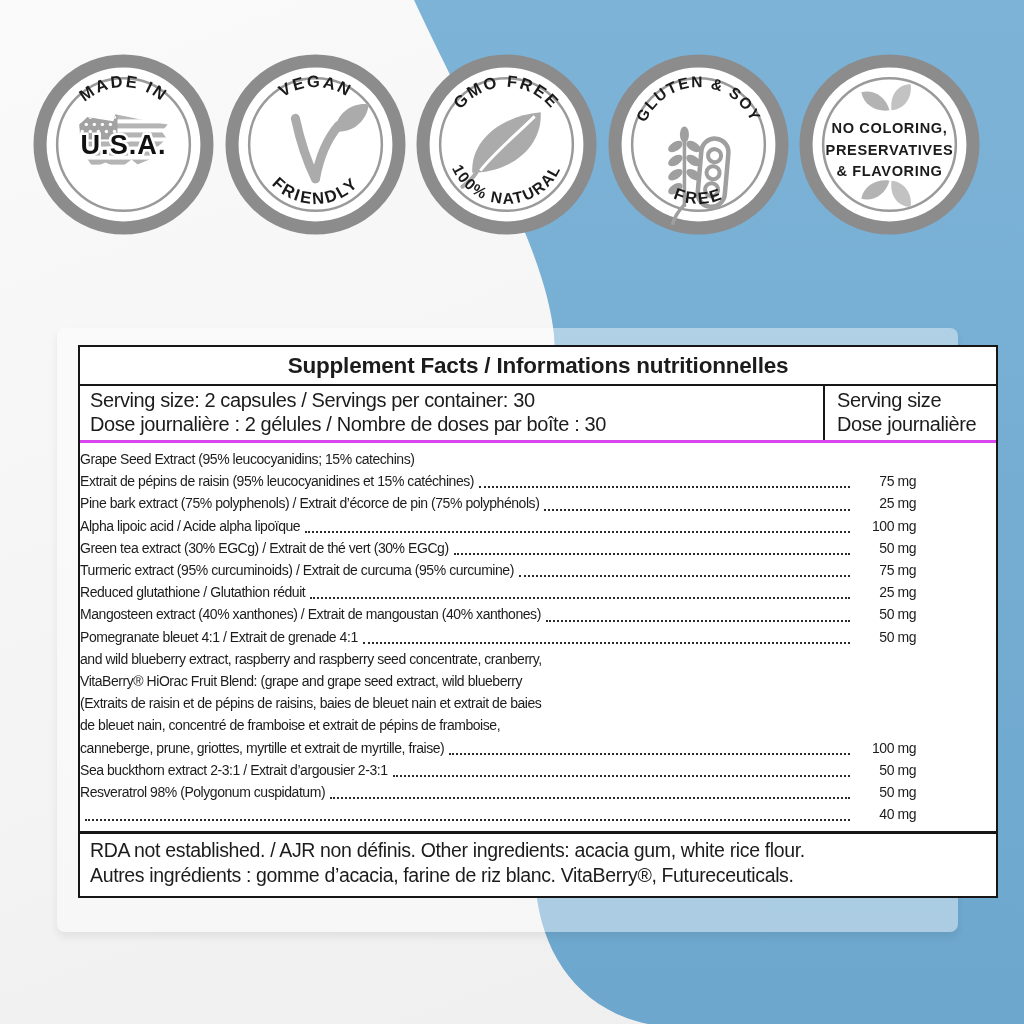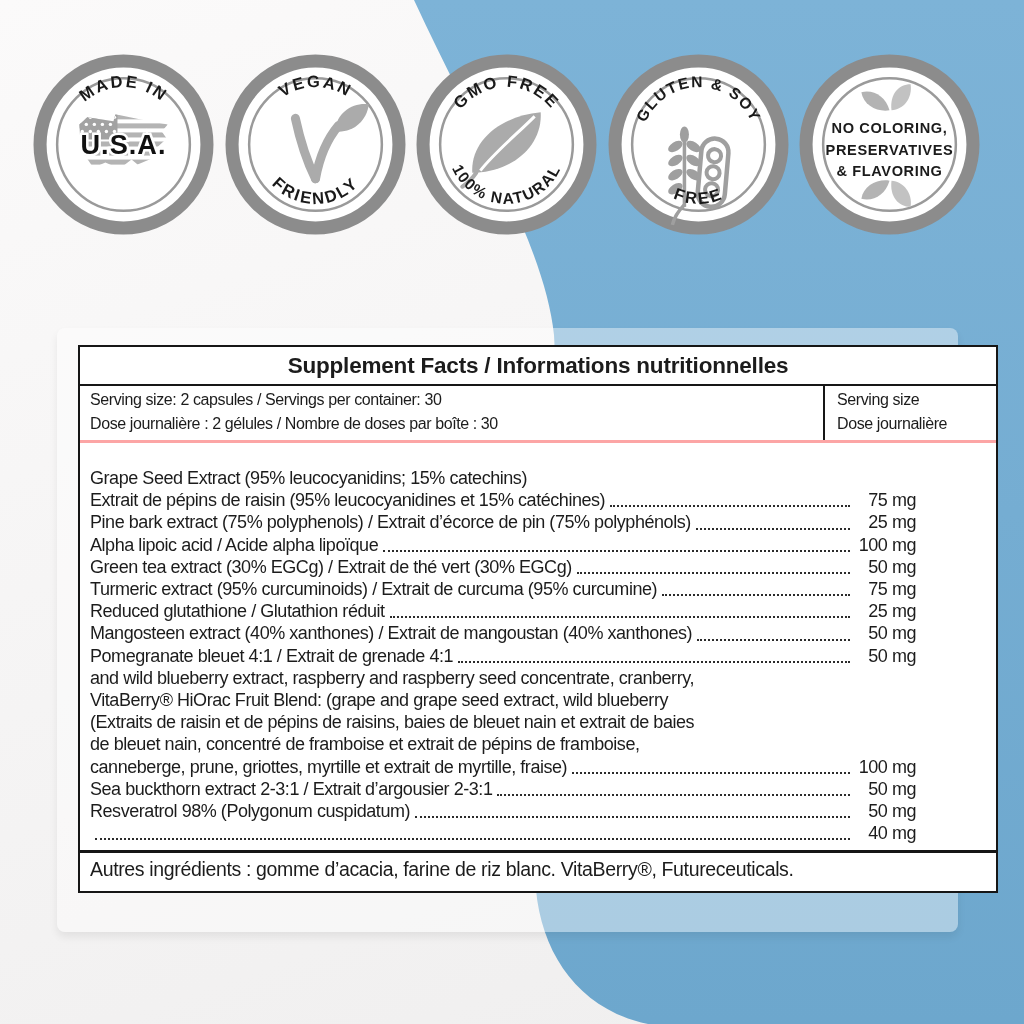--- a/index.html
+++ b/index.html
@@ -20,25 +20,25 @@
   .badge5-line{font-weight:bold;font-size:14.5px;letter-spacing:.6px;fill:#1b1b1b;text-anchor:middle;}
 
   
   .card{position:absolute;left:57px;top:328px;width:901px;height:604px;
         background:rgba(255,255,255,0.42);border-radius:8px;
         box-shadow:0 5px 9px rgba(0,0,0,0.07);}
   .facts{position:absolute;left:78px;top:345px;width:920px;background:#fff;
          border:2px solid #161616;box-sizing:border-box;}
   .facts-title{text-align:center;font-weight:bold;font-size:22.5px;
                padding:6px 0 5px;border-bottom:2px solid #161616;letter-spacing:-0.2px;}
-  .serving-row{display:flex;border-bottom:3px solid #fca5a5;font-size:16px;
+  .serving-row{display:flex;border-bottom:3px solid #d946ef;font-size:20px;
                line-height:24px;letter-spacing:-0.4px;}
   .serving-left{flex:1 1 auto;padding:2px 8px 4px 10px;}
   .serving-right{flex:0 0 155px;border-left:2px solid #161616;padding:2px 4px 4px 12px;}
-  .ingredients{padding:5px 80px 6px 10px;font-size:18px;line-height:22.2px;letter-spacing:-0.45px;margin-top:19px;}
+  .ingredients{padding:5px 80px 6px 0;font-size:14px;line-height:22.2px;letter-spacing:-0.45px;}
   .ing-line{display:flex;align-items:baseline;}
   .ing-label{white-space:nowrap;}
   .ing-dots{flex:1 1 auto;min-width:8px;border-bottom:2px dotted #2b2b2b;
             margin:0 2px 4px 5px;align-self:stretch;}
   .ing-value{flex:0 0 64px;text-align:right;white-space:nowrap;}
   .facts-footer{border-top:3px solid #161616;padding:4px 10px 9px;
                 font-size:19.5px;line-height:24.5px;letter-spacing:-0.35px;}
 </style>
 </head>
 <body>
@@ -281,16 +281,17 @@
           <span class="ing-dots"></span>
           <span class="ing-value">50 mg</span>
         </div>
         <div class="ing-line">
           <span class="ing-dots"></span>
           <span class="ing-value">40 mg</span>
         </div>
       </div>
 
     <div class="facts-footer">
+      <div>RDA not established. / AJR non définis. Other ingredients: acacia gum, white rice flour.</div>
       <div>Autres ingrédients : gomme d’acacia, farine de riz blanc. VitaBerry®, Futureceuticals.</div>
     </div>
   </div>
 </div>
 
 </body></html>

